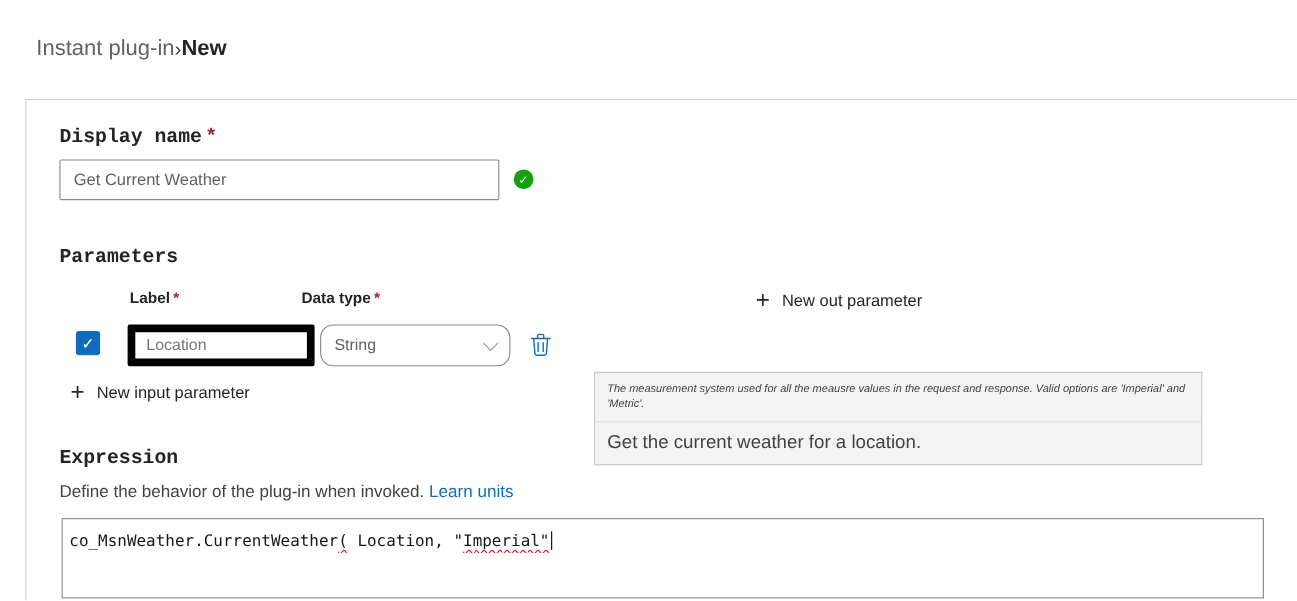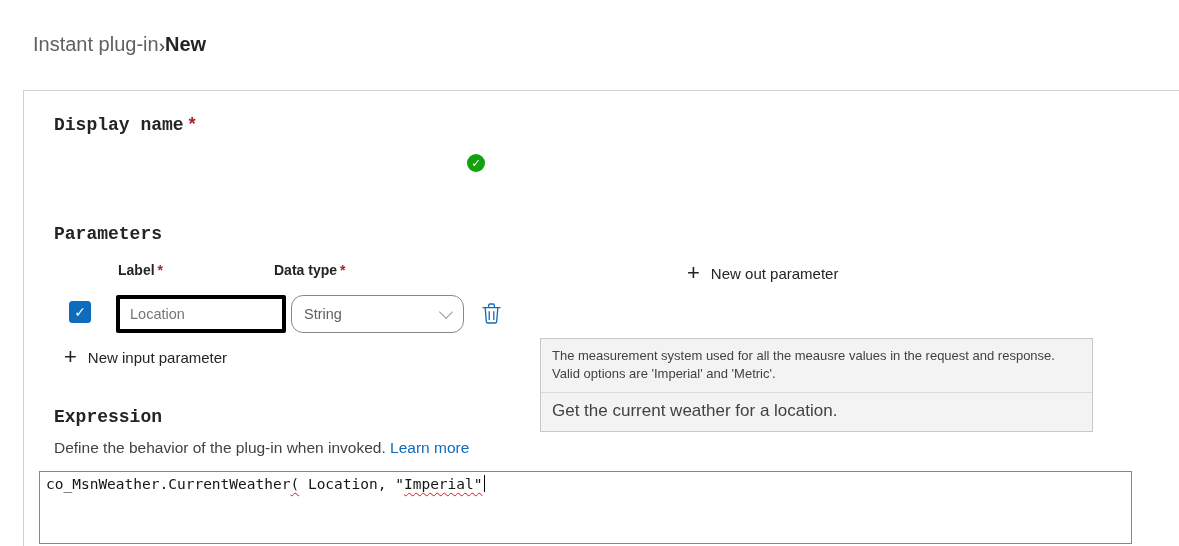--- a/index.html
+++ b/index.html
@@ -63,21 +63,21 @@
     width: 22px; height: 22px; border-radius: 3px;
     background: #0f6cbd; border: 1px solid #0f6cbd;
     color: #fff; font-size: 14px;
     display: flex; align-items: center; justify-content: center;
     cursor: pointer;
   }
 
   .param-label-input {
     position: absolute; left: 92px; top: 204px;
     width: 170px; height: 38px;
-    border: 4px solid #000000; border-radius: 2px;
+    border: 7px solid #000000; border-radius: 2px;
     font-family: inherit; font-size: 14.5px; color: #616161;
     padding: 0 10px; outline: none; background: #fff;
   }
   .param-label-input::placeholder { color: #767676; opacity: 1; }
 
   .type-dropdown {
     position: absolute; left: 267px; top: 204px;
     width: 173px; height: 38px;
     border: 1px solid #8a8886; border-radius: 12px;
     display: flex; align-items: center;
@@ -110,25 +110,25 @@
   .plus-glyph { font-size: 22px; font-weight: 300; color: #242424; line-height: 1; }
 
   .expr-title { left: 30px; top: 316px; }
   .expr-desc {
     position: absolute; left: 30px; top: 348px;
     font-size: 15.5px; color: #424242;
   }
   .learn-more { color: #0f6cbd; cursor: pointer; text-decoration: none; }
 
   .code-editor {
-    position: absolute; left: 15px; top: 380px;
+    position: absolute; left: 32px; top: 380px;
     width: 1093px; height: 73px;
     border: 1px solid #8a8886;
     background: #fff;
-    padding: 3px 6px;
+    padding: 11px 6px;
     cursor: text;
   }
   .code-line { font-size: 14.5px; color: #161616; white-space: pre; }
   .squiggle {
     text-decoration-line: underline;
     text-decoration-style: wavy;
     text-decoration-color: #e81123;
     text-decoration-thickness: 1px;
     text-underline-offset: 3px;
   }
@@ -144,41 +144,42 @@
     z-index: 10; color: #424242;
   }
   .sig-line {
     padding: 6px 11px 7px;
     font-size: 14px; color: #5a5a5a;
     border-bottom: 1px solid #dadada;
     white-space: pre;
   }
   .sig-param { color: #0062ad; font-weight: 700; }
   .sig-doc {
-    padding: 8px 11px; font-size: 13px; line-height: 1.42;
+    padding: 8px 11px; font-size: 10px; line-height: 1.42; font-style: italic;
   }
   .sig-summary {
     padding: 8px 11px 10px; font-size: 17px;
     border-top: 1px solid #dadada;
   }
 </style>
 </head>
 <body>
 
 <div class="breadcrumb">
   <span class="crumb-parent">Instant plug-in</span>
   <span class="crumb-sep">›</span>
   <span class="crumb-current">New</span>
 </div>
 
 <div class="panel">
 
   <div class="section-label display-label">
     <span>Display name</span><span class="req">*</span>
   </div>
+  <input class="display-input" type="text" value="Get Current Weather" style="">
   <div class="check-circle">
     <span>✓</span>
   </div>
 
   <div class="section-label params-title">Parameters</div>
 
   <div class="col-header col-label">
     <span>Label</span><span class="req">*</span>
   </div>
   <div class="col-header col-type">
@@ -206,21 +207,21 @@
     <span>New input parameter</span>
   </button>
   <button class="add-btn add-out-btn">
     <span class="plus-glyph">+</span>
     <span>New out parameter</span>
   </button>
 
   <div class="section-label expr-title">Expression</div>
   <div class="expr-desc">
     <span>Define the behavior of the plug-in when invoked.</span>
-    <a class="learn-more" href="#">Learn more</a>
+    <a class="learn-more" href="#">Learn units</a>
   </div>
 
   <div class="code-editor">
     <div class="code-line mono"><span>co_MsnWeather.CurrentWeather</span><span class="squiggle">(</span><span> Location, "</span><span class="squiggle">Imperial"</span><span class="text-cursor"></span></div>
   </div>
 
 </div>
 
 <div class="sig-help">
   <div class="sig-doc">The measurement system used for all the meausre values in the request and response. Valid options are 'Imperial' and 'Metric'.</div>

